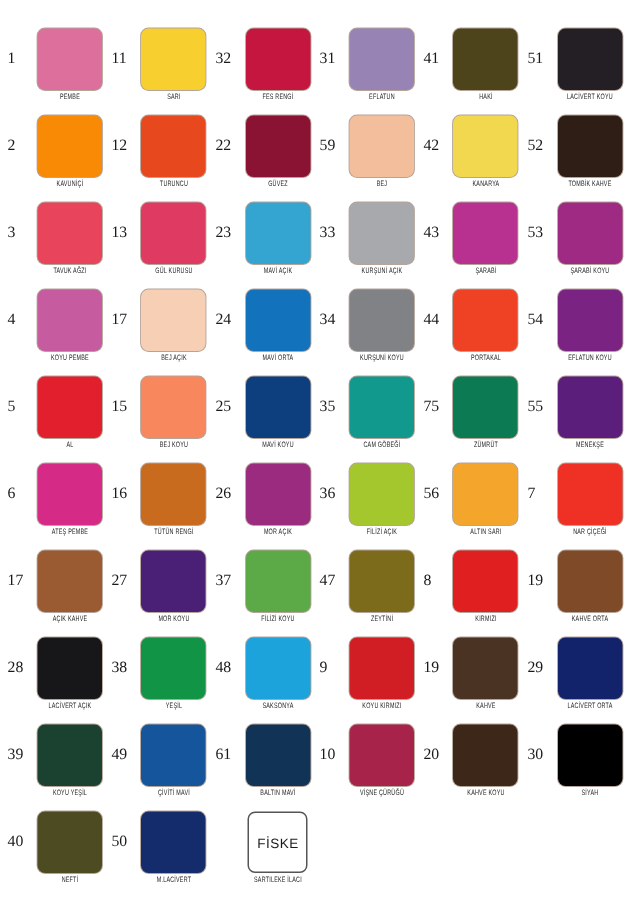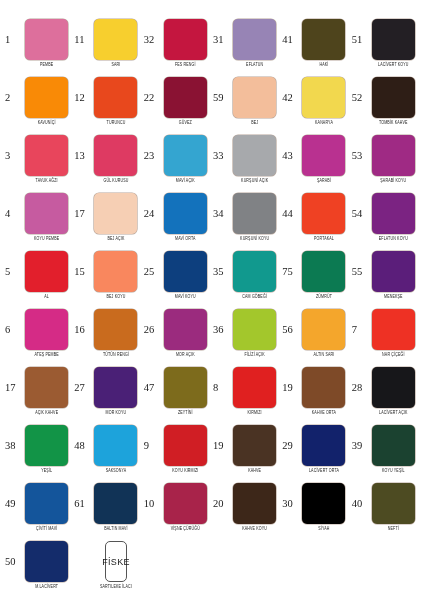--- a/index.html
+++ b/index.html
@@ -72,21 +72,21 @@
     letter-spacing: 0.15px;
     color: #222222;
     font-family: "Liberation Sans", sans-serif;
     text-align: center;
     line-height: 1;
     white-space: nowrap;
     transform: scaleY(1.45);
     transform-origin: top center;
   }
   .logo-box {
-    width: 22px;
+    width: 40px;
     height: 41px;
     border-radius: 5px;
     border: 0.8px solid #555555;
     background: #ffffff;
     display: flex;
     align-items: center;
     justify-content: center;
     box-sizing: border-box;
   }
   .logo-text {
@@ -437,20 +437,29 @@
       <div class="cell-inner">
         <div class="num">27</div>
         <div class="swatch-wrap">
           <div class="swatch" style="background: rgb(74, 32, 118);"></div>
           <div class="label">MOR KOYU</div>
         </div>
       </div>
     </div>
     <div class="cell">
       <div class="cell-inner">
+        <div class="num">37</div>
+        <div class="swatch-wrap">
+          <div class="swatch" style="background: rgb(91, 170, 71);"></div>
+          <div class="label">FİLİZİ KOYU</div>
+        </div>
+      </div>
+    </div>
+    <div class="cell">
+      <div class="cell-inner">
         <div class="num">47</div>
         <div class="swatch-wrap">
           <div class="swatch" style="background: rgb(125, 107, 28);"></div>
           <div class="label">ZEYTİNİ</div>
         </div>
       </div>
     </div>
     <div class="cell">
       <div class="cell-inner">
         <div class="num">8</div>

